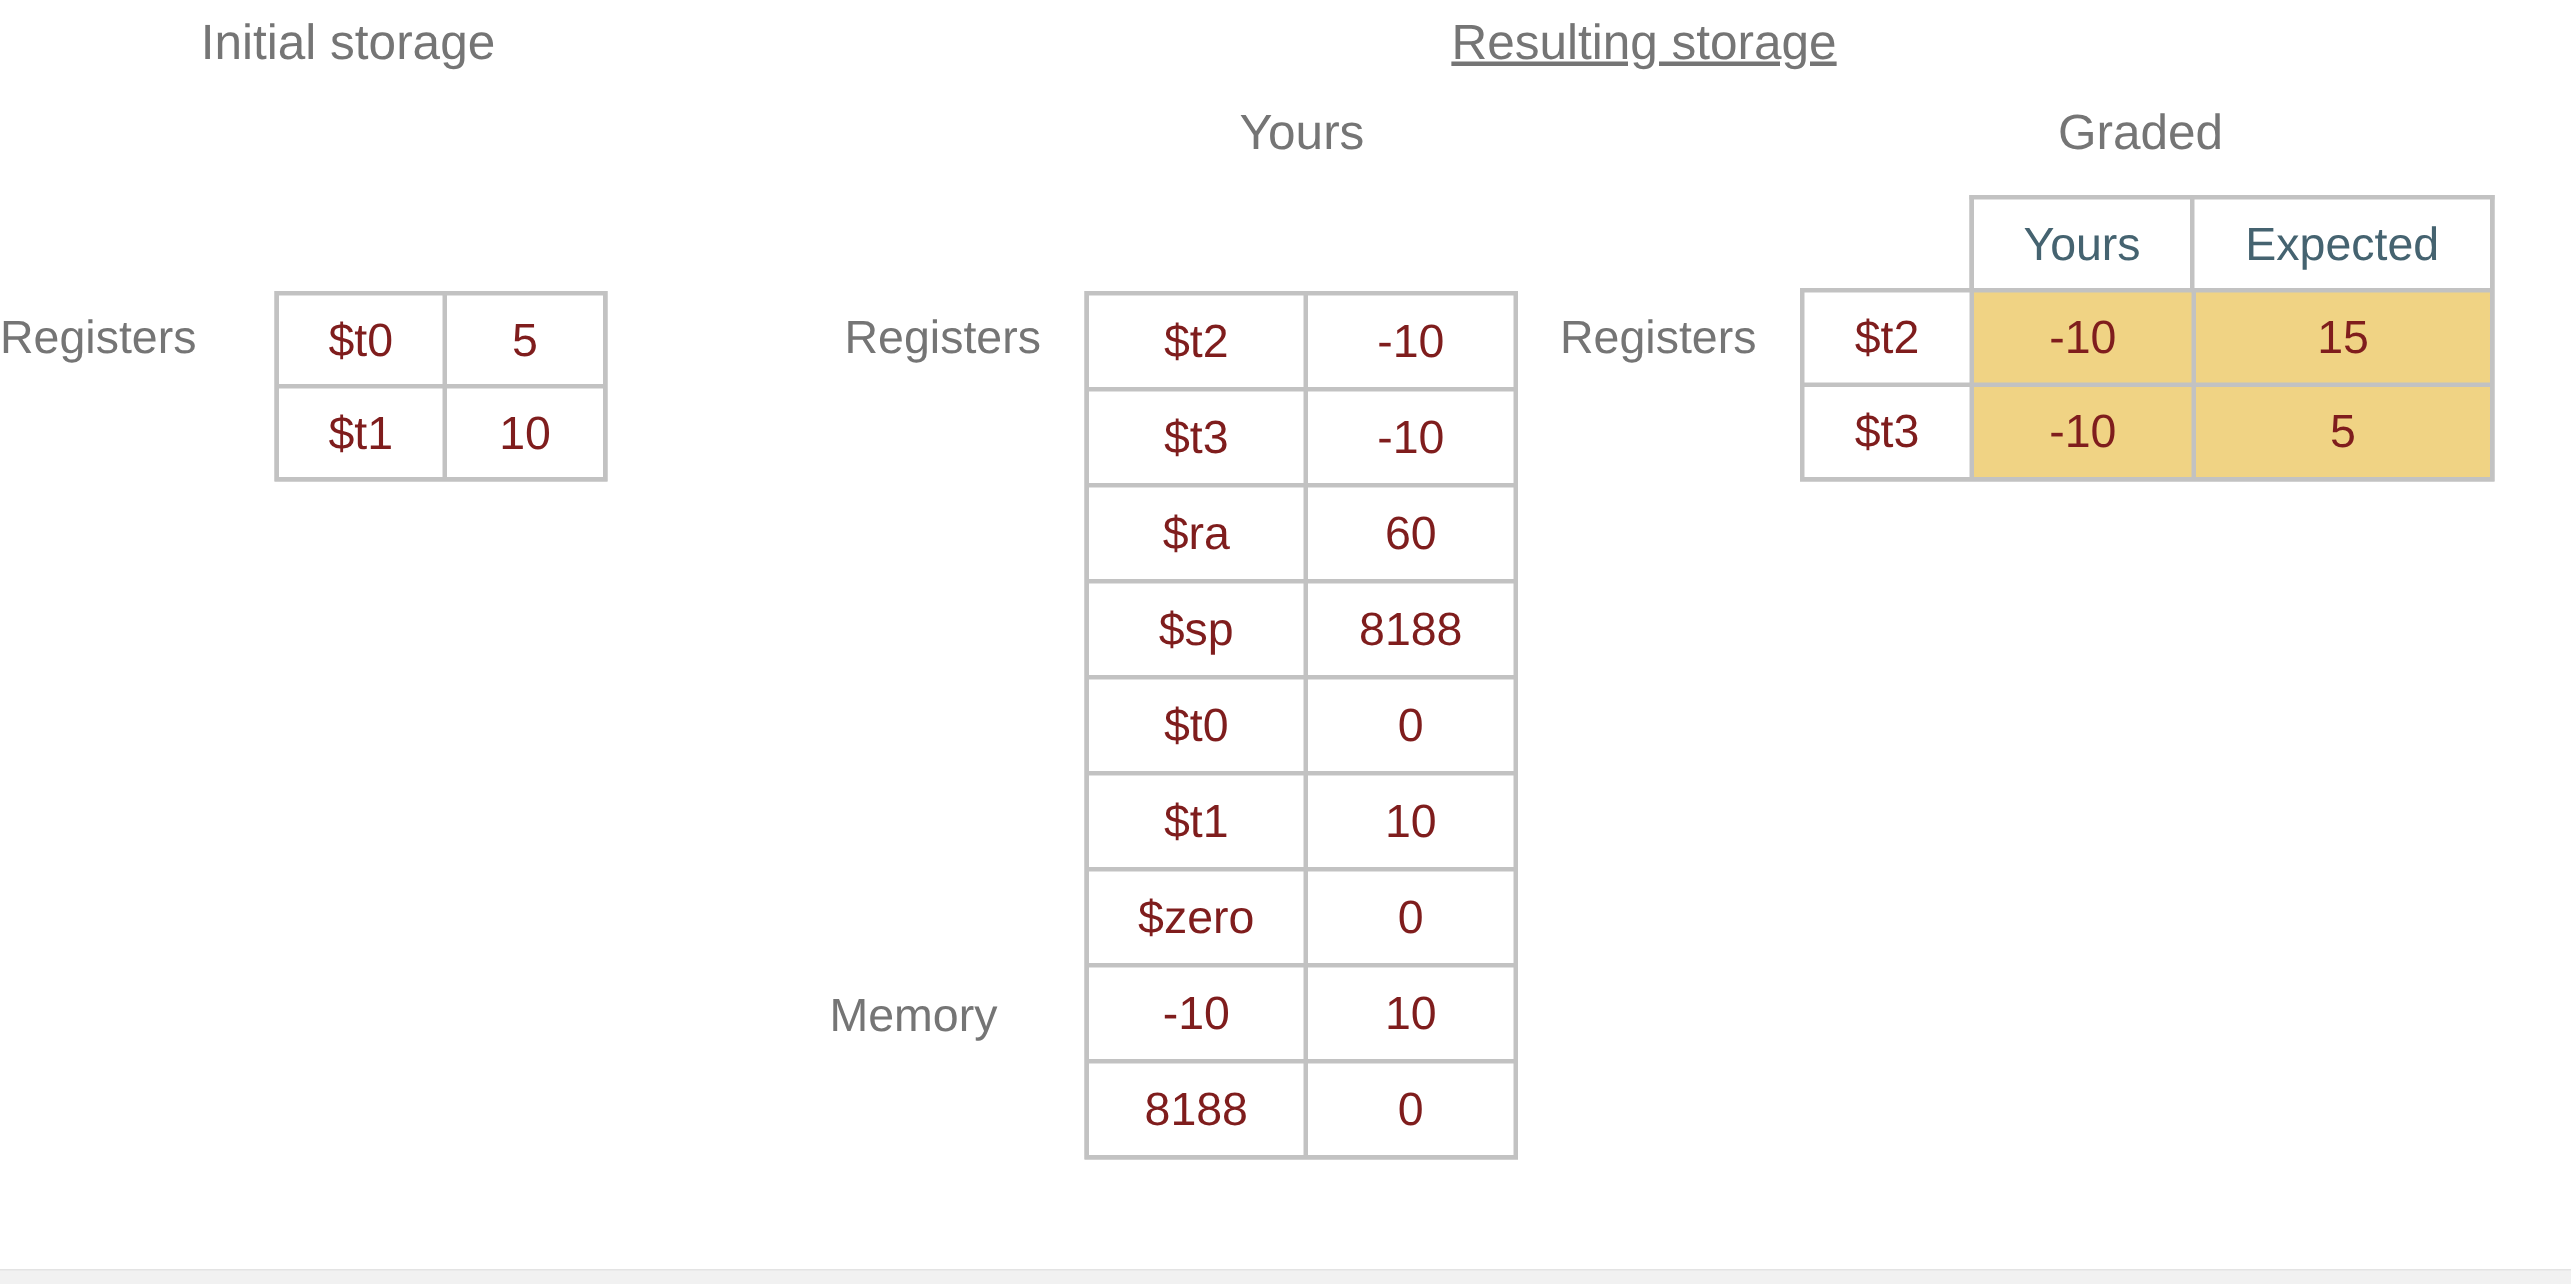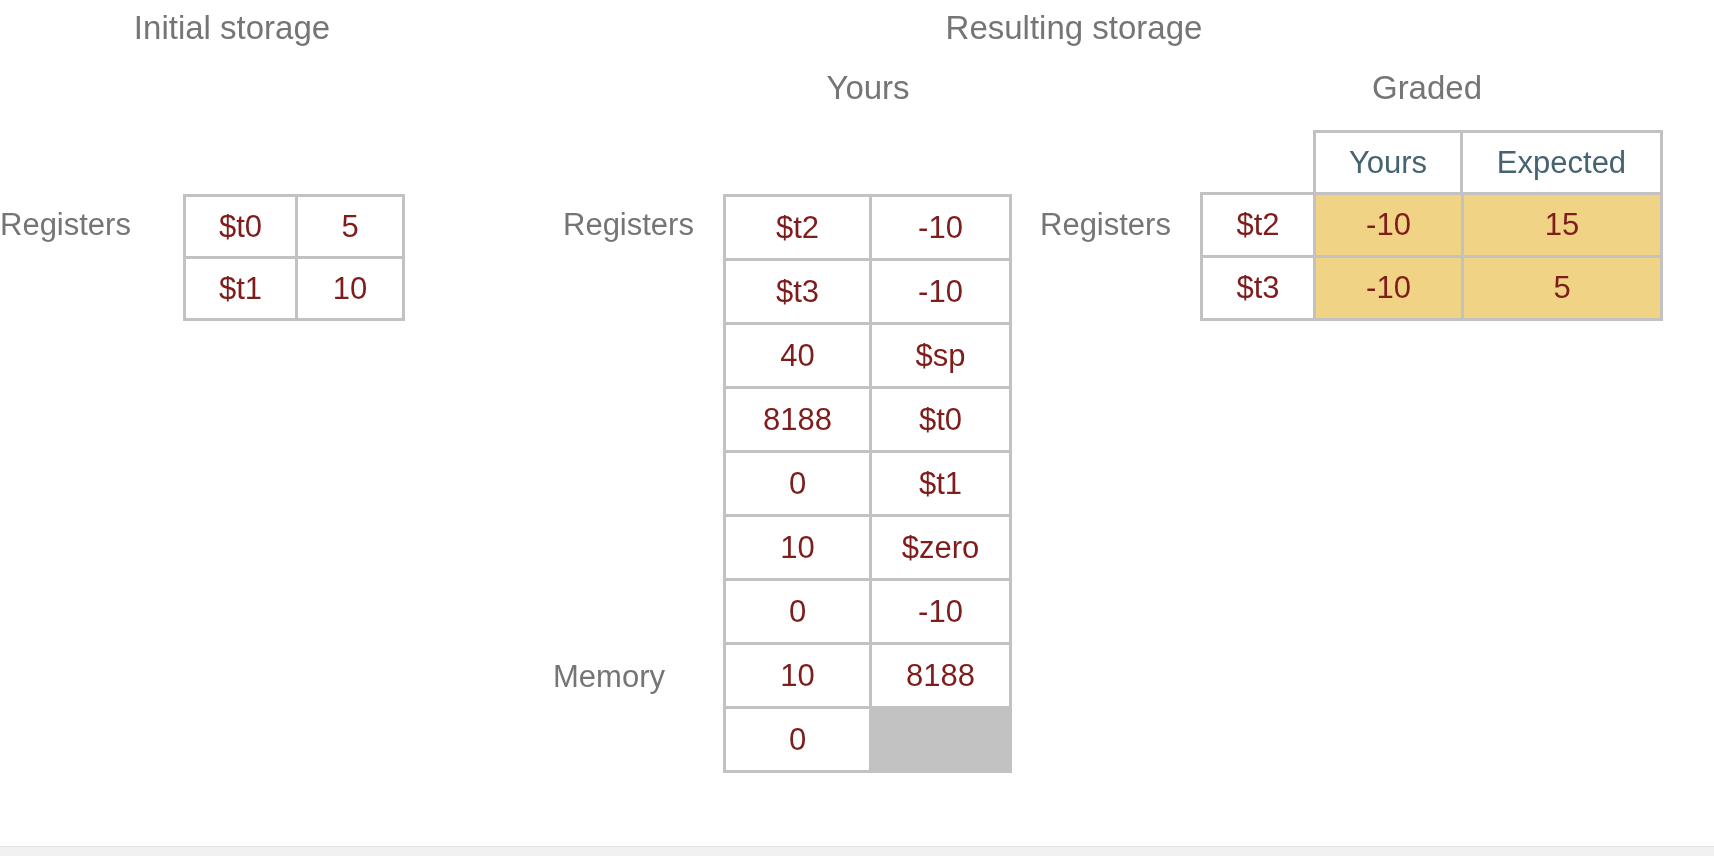--- a/index.html
+++ b/index.html
@@ -50,42 +50,43 @@
     border-top: 1px solid #e3e3e3;
     box-sizing: border-box;
   }
 </style>
 </head>
 <body>
 
 <div class="stage">
 
   <div class="heading" style="left:232px; top:8px;">Initial storage</div>
-  <div class="heading" style="left:1074px; top:8px;">Resulting storage</div>
+  <div class="heading" style="left:1096px; top:8px;text-decoration:underline;">Resulting storage</div>
   <div class="heading" style="left:868px; top:68px;">Yours</div>
   <div class="heading" style="left:1427px; top:68px;">Graded</div>
 
   <div class="side-label" style="left:0px; width:172px; top:206px;">Registers</div>
 
   <div class="grid-table" style="left:183px; top:194px; grid-template-columns:109px 104px; grid-auto-rows:59px;">
     <div class="cell">$t0</div>
     <div class="cell">5</div>
     <div class="cell">$t1</div>
     <div class="cell">10</div>
   </div>
 
   <div class="side-label" style="left:563px; width:150px; top:206px;">Registers</div>
   <div class="side-label" style="left:553px; width:150px; top:658px;">Memory</div>
 
   <div class="grid-table" style="left:723px; top:194px; grid-template-columns:143px 137px; grid-auto-rows:61px;">
     <div class="cell">$t2</div>
     <div class="cell">-10</div>
     <div class="cell">$t3</div>
     <div class="cell">-10</div>
-    <div class="cell">40</div>
+    <div class="cell">$ra</div>
+    <div class="cell">60</div>
     <div class="cell">$sp</div>
     <div class="cell">8188</div>
     <div class="cell">$t0</div>
     <div class="cell">0</div>
     <div class="cell">$t1</div>
     <div class="cell">10</div>
     <div class="cell">$zero</div>
     <div class="cell">0</div>
     <div class="cell">-10</div>
     <div class="cell">10</div>

